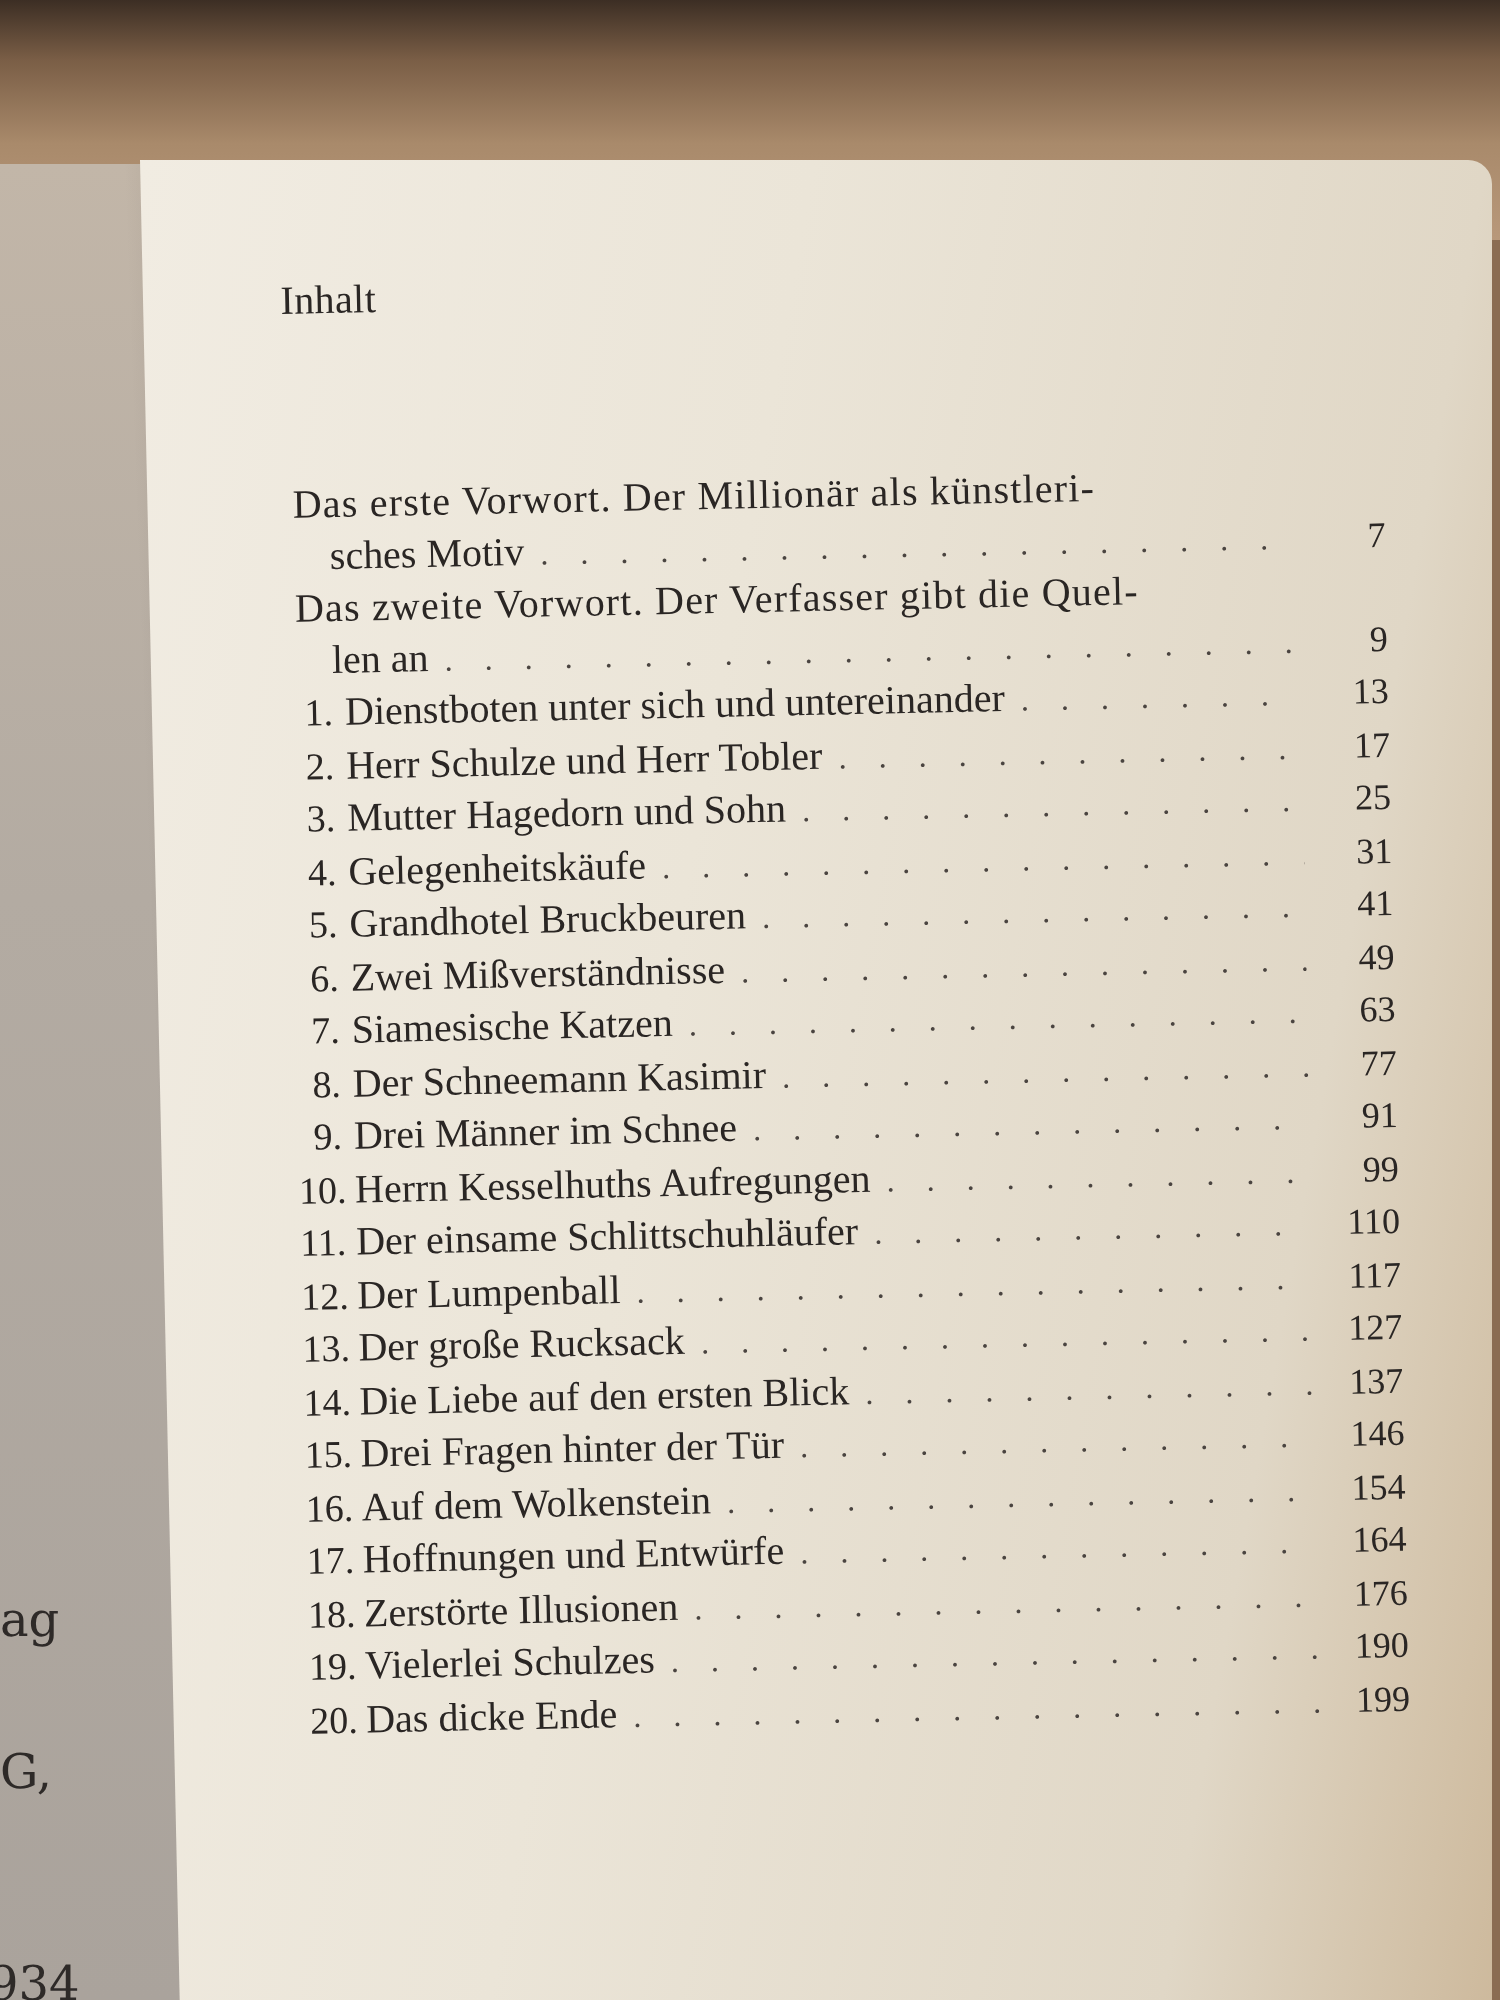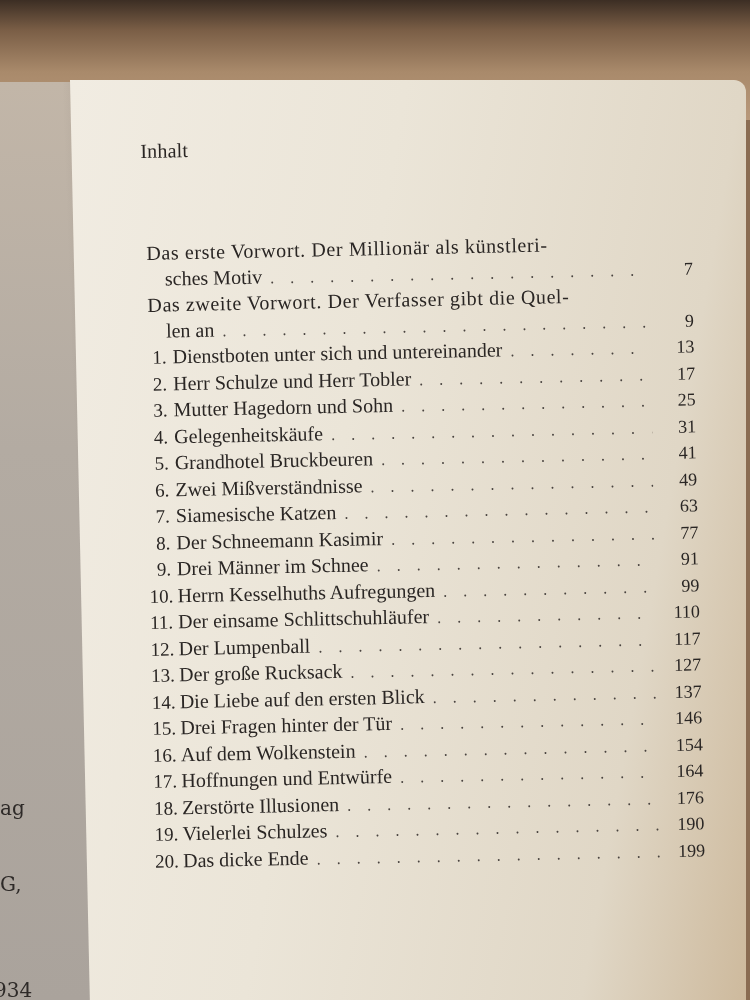--- a/index.html
+++ b/index.html
@@ -21,21 +21,21 @@
     background: linear-gradient(90deg, rgba(0,0,0,0) 0%, rgba(60,50,45,0.12) 70%, rgba(50,40,35,0.35) 100%);
     transform: skewX(2deg); transform-origin: top left;
   }
   .right-page {
     position: absolute; top: 80px; left: 70px; width: 676px; height: 940px;
     background: linear-gradient(100deg, #f1ece2 0%, #ebe5d8 40%, #e0d7c6 80%, #cdb99c 100%);
     border-top-right-radius: 12px;
     clip-path: polygon(0 0, 100% 0, 100% 100%, 3% 100%);
   }
   .left-fragments span {
-    position: absolute; color: #2e2a28; font-size: 20px;
+    position: absolute; color: #2e2a28; font-size: 24px;
     font-family: "DejaVu Serif", serif;
   }
   .toc {
     position: absolute; left: 140px; top: 140px; width: 550px; color: #2a2624;
     transform: rotate(-1.2deg); transform-origin: top left;
   }
   .toc-title {
     font-size: 20px; margin: 0 0 78px 0; letter-spacing: 0.2px;
     font-family: "Liberation Serif", serif;
   }

